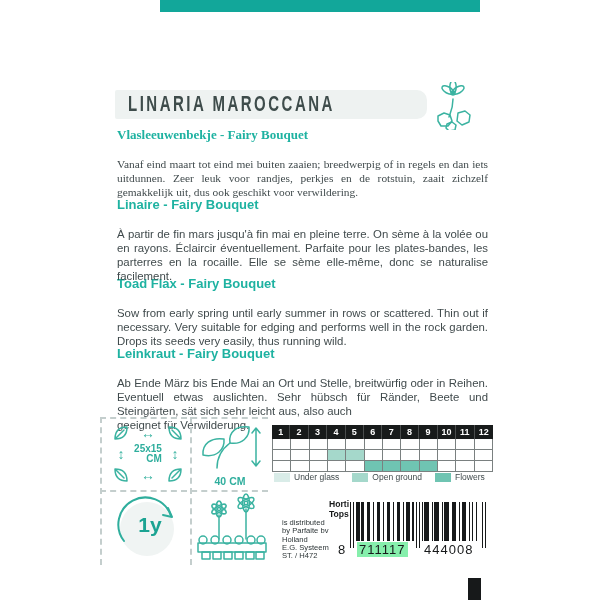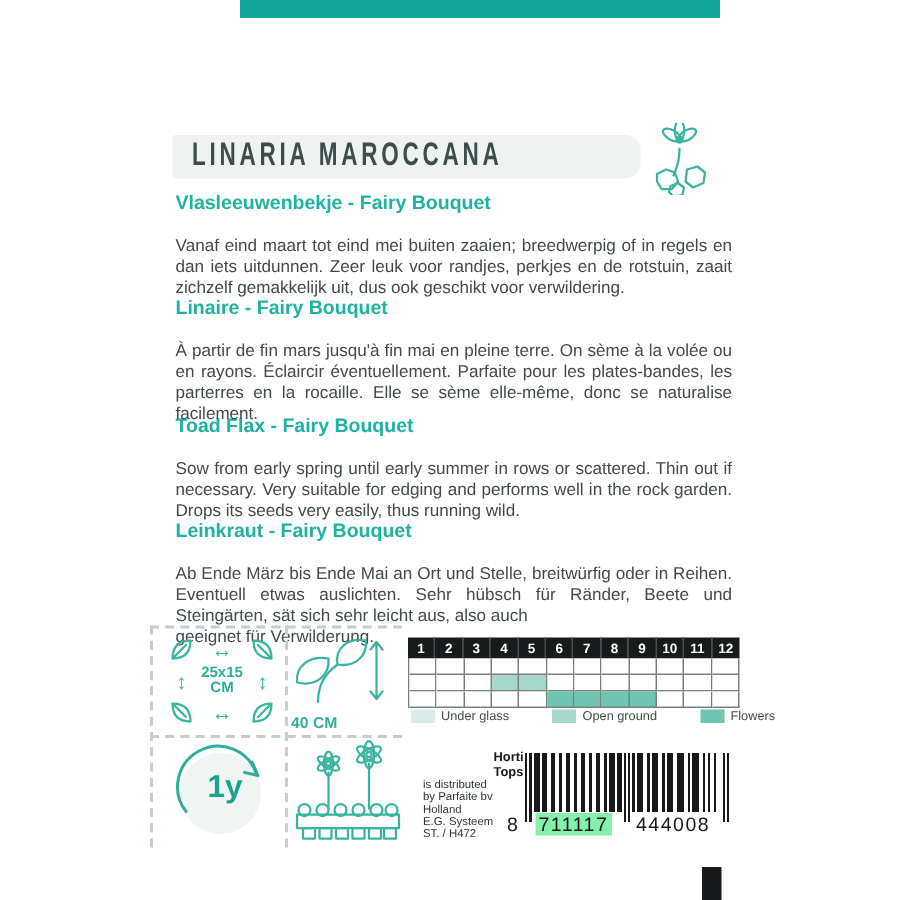--- a/index.html
+++ b/index.html
@@ -11,49 +11,49 @@
   .title-band{position:absolute;left:115px;top:90px;width:312px;height:29px;background:#eef2f1;
     border-radius:2px 10px 10px 2px;}
   .title-text{position:absolute;left:13px;top:5px;font-size:15px;font-weight:bold;color:#3e4c4b;
     letter-spacing:2.5px;transform:scaleY(1.45);transform-origin:left center;white-space:nowrap;}
   .flower-logo{position:absolute;left:430px;top:82px;}
 
   .section{position:absolute;left:117px;width:371px;}
   .section h2{margin:0;font-size:13px;font-weight:bold;color:#1eb2a1;line-height:15px;}
   .section p{margin:16px 0 0 0;font-size:11.4px;line-height:13.9px;color:#404a4c;
     text-align:justify;white-space:pre-line;}
-  .sec-nl{top:127px;} .sec-fr{top:197px;} .sec-en{top:276px;} .sec-de{top:346px;}
+  .sec-nl{top:127px;font-family:Liberation Serif, serif;} .sec-fr{top:197px;} .sec-en{top:276px;} .sec-de{top:346px;}
 
   
   .wavy-h{position:absolute;height:0;border-top:2px dashed #c4cecd;}
   .wavy-v{position:absolute;width:0;border-left:2px dashed #c4cecd;}
   .wh1{left:100px;top:417px;width:168px;} .wh2{left:100px;top:490px;width:168px;}
   .wv1{left:100px;top:417px;height:148px;} .wv2{left:190px;top:417px;height:148px;}
   .cell{position:absolute;}
   .cell-spacing{left:111px;top:423px;width:76px;height:64px;display:grid;
     grid-template-columns:20px 34px 20px;grid-template-rows:20px 22px 20px;
     align-items:center;justify-items:center;}
   .arrow-h,.arrow-v{font-size:14px;font-weight:bold;color:#3bb3a1;line-height:1;}
-  .spacing-label{font-size:10px;font-weight:bold;color:#2fae9d;text-align:center;line-height:10px;}
-  .cell-height{left:194px;top:422px;width:72px;height:66px;}
+  .spacing-label{font-size:10px;font-weight:bold;color:#2fae9d;text-align:right;line-height:10px;}
+  .cell-height{left:194px;top:422px;width:72px;height:66px;text-align:center;}
   .height-label{font-size:10.5px;font-weight:bold;color:#2fae9d;margin-top:1px;}
   .cell-cycle{left:112px;top:496px;width:76px;height:66px;}
   .cycle-label{position:absolute;left:0;top:17px;width:76px;text-align:center;
     font-size:21px;font-weight:bold;color:#1ba392;}
   .cell-flowerbox{left:193px;top:493px;width:78px;height:70px;}
 
   
   .calendar{position:absolute;left:272px;top:425px;width:221px;}
   .cal-row{display:grid;grid-template-columns:repeat(12,1fr);}
   .cal-head .cal-cell{background:#181b1b;color:#fff;font-size:9px;font-weight:bold;
     height:14px;line-height:14px;text-align:center;border-right:1px solid #4a4d4d;}
   .cal-head .cal-cell:last-child{border-right:none;}
   .cal-body .cal-cell{height:10px;border-right:1px solid #7a8080;border-bottom:1px solid #7a8080;background:#fff;}
   .cal-body{border-left:1px solid #7a8080;}
-  .legend{position:absolute;left:274px;top:472px;width:220px;display:flex;align-items:center;gap:16px;}
+  .legend{position:absolute;left:274px;top:472px;width:220px;display:flex;align-items:center;}
   .legend-item{display:flex;align-items:center;margin-right:13px;}
   .legend-swatch{width:16px;height:9px;margin-right:4px;}
   .legend-label{font-size:8.5px;color:#404a4c;white-space:nowrap;}
 
   
   .distributor{position:absolute;left:282px;top:499px;width:70px;}
   .distributor div{font-size:7.6px;line-height:8.3px;color:#2c3436;}
   .distributor div:first-child{font-size:8.6px;font-weight:bold;line-height:10px;color:#17191a;margin-left:47px;}
   .barcode{position:absolute;left:349px;top:502px;width:138px;height:60px;}
   .barcode svg{display:block;}

